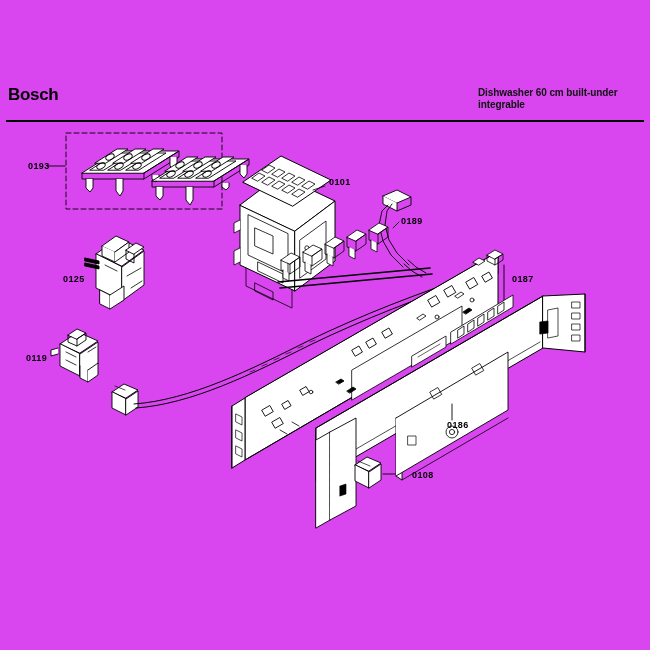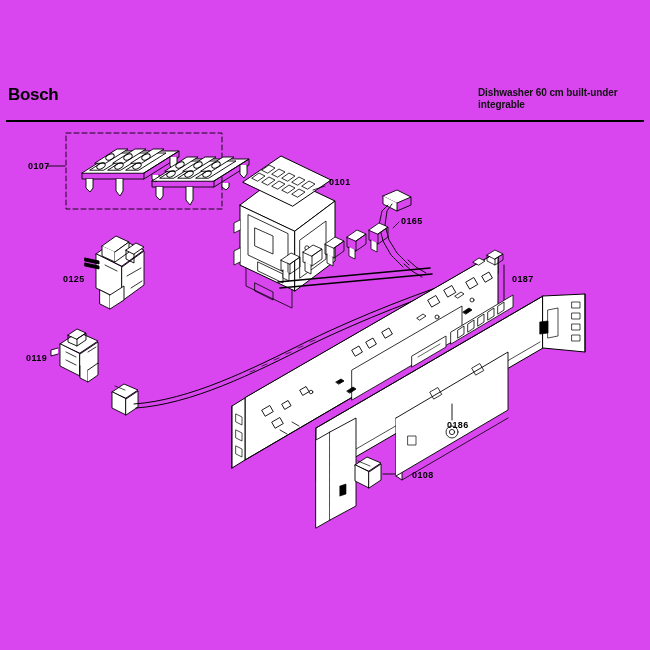--- a/index.html
+++ b/index.html
@@ -314,22 +314,22 @@
         <path d="M355 465 l0 16 l14 7 l0 -16 z" fill="#fff"></path>
         <path d="M369 472 l12 -8 l0 16 l-12 8 z" fill="#fff"></path>
         <path d="M358 461 l12 5" stroke-width="0.7"></path>
       </g>
       <path d="M383 474 l12 0" stroke-width="0.9"></path>
 
     </g>
   </svg>
   </div>
 
-  <div class="callout c107">0107</div>
+  <div class="callout c107">0193</div>
   <div class="callout c101">0101</div>
-  <div class="callout c104">0165</div>
+  <div class="callout c104">0189</div>
   <div class="callout c103">0125</div>
   <div class="callout c102">0119</div>
   <div class="callout c105">0187</div>
   <div class="callout c106">0186</div>
   <div class="callout c108">0108</div>
 
 </div>
 
 </body></html>

